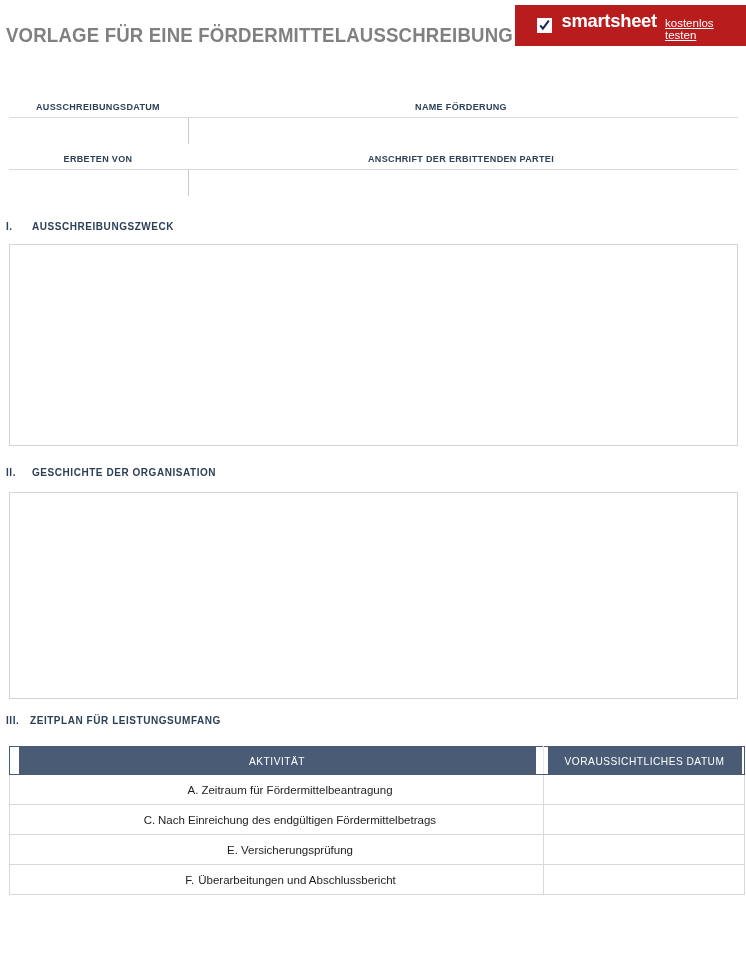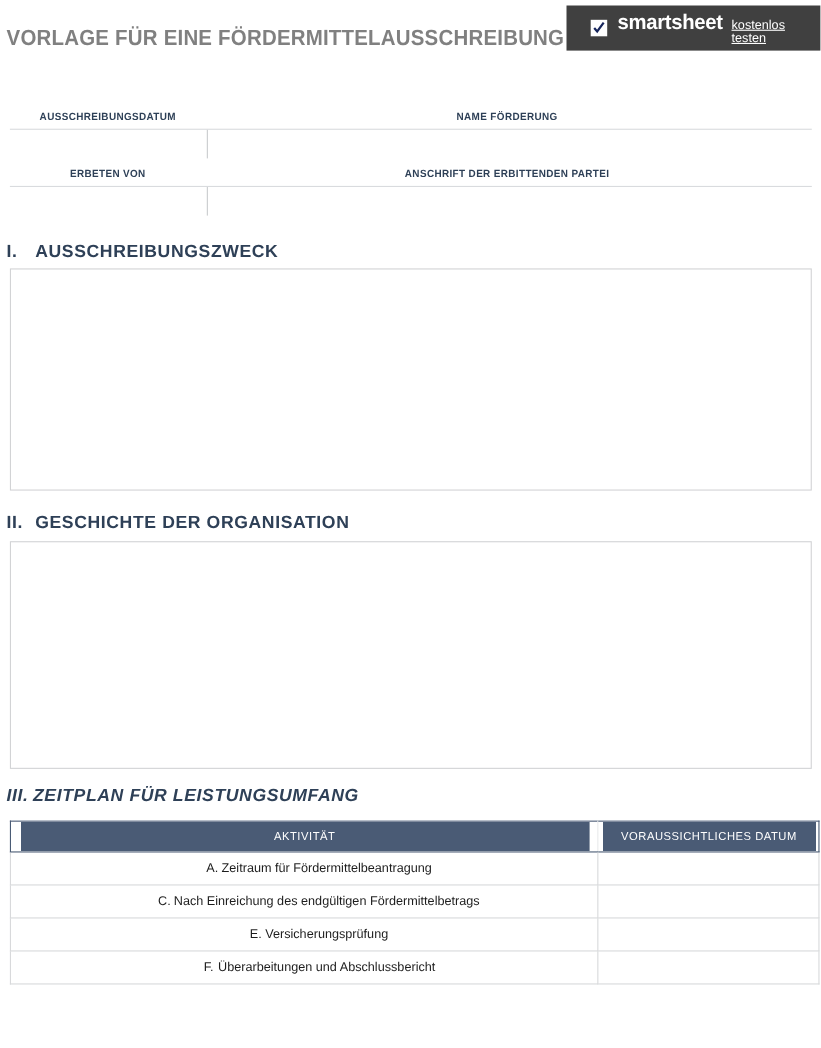--- a/index.html
+++ b/index.html
@@ -16,21 +16,21 @@
   .doc-title{
     position:absolute;left:6px;top:24px;
     font-size:20px;font-weight:bold;
     letter-spacing:.2px;
     color:#808080;
     white-space:nowrap;
     transform:scaleX(.93);transform-origin:left center;
   }
   .logo-badge{
     position:absolute;left:515px;top:5px;width:231px;height:41px;
-    background:#404040;
+    background:#b91c1c;
     display:flex;align-items:center;
   }
   .logo-inner{display:flex;align-items:baseline;gap:7px;padding-left:22px;}
   .logo-mark{
     width:15px;height:15px;background:#ffffff;
     display:inline-block;position:relative;align-self:center;
     margin-right:1px;
   }
   .logo-mark svg{position:absolute;left:2px;top:2px;}
   .logo-word{
@@ -48,21 +48,21 @@
     letter-spacing:.35px;
     text-align:center;
     transform:scaleX(.95);
   }
   .hrule{position:absolute;height:1px;background:#d9dbde;}
   .vrule{position:absolute;width:1px;background:#c9cbce;}
 
   
   .sec-head{
     position:absolute;
-    font-size:16px;font-weight:bold;color:#2e4057;
+    font-size:10px;font-weight:bold;color:#2e4057;
     letter-spacing:.55px;
     white-space:nowrap;
   }
   .sec-head .num{display:inline-block;}
   .sec-head .txt{display:inline-block;}
 
   
   .textbox{
     position:absolute;
     background:#ffffff;
@@ -139,21 +139,21 @@
   <div class="sec-head" style="left:6px;top:221px;">
     <span class="num" style="display:inline-block;width:26px;">I.</span><span class="txt">AUSSCHREIBUNGSZWECK</span>
   </div>
   <div class="textbox" style="left:9px;top:244px;width:729px;height:202px;"></div>
 
   <div class="sec-head" style="left:6px;top:467px;">
     <span class="num" style="display:inline-block;width:26px;">II.</span><span class="txt">GESCHICHTE DER ORGANISATION</span>
   </div>
   <div class="textbox" style="left:9px;top:492px;width:729px;height:207px;"></div>
 
-  <div class="sec-head" style="left:6px;top:715px;font-style:italic;">
+  <div class="sec-head" style="left:6px;top:715px;">
     <span class="num" style="display:inline-block;width:24px;">III.</span><span class="txt">ZEITPLAN FÜR LEISTUNGSUMFANG</span>
   </div>
 
   <table class="tbl">
     <thead>
       <tr>
         <th class="c1" style="width:531px;">AKTIVITÄT</th>
         <th style="width:198px;">VORAUSSICHTLICHES DATUM</th>
       </tr>
     </thead>

